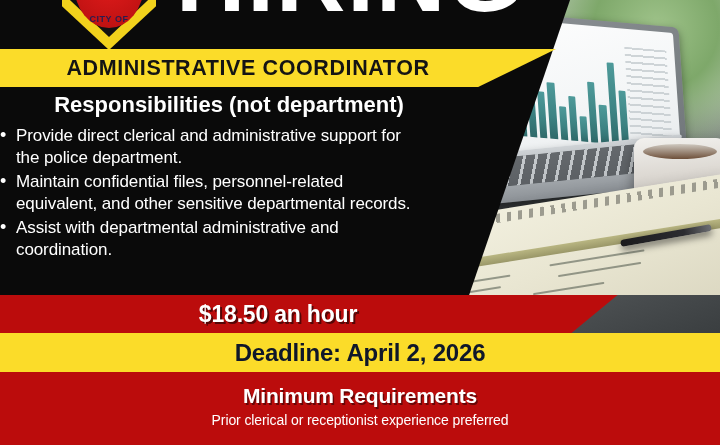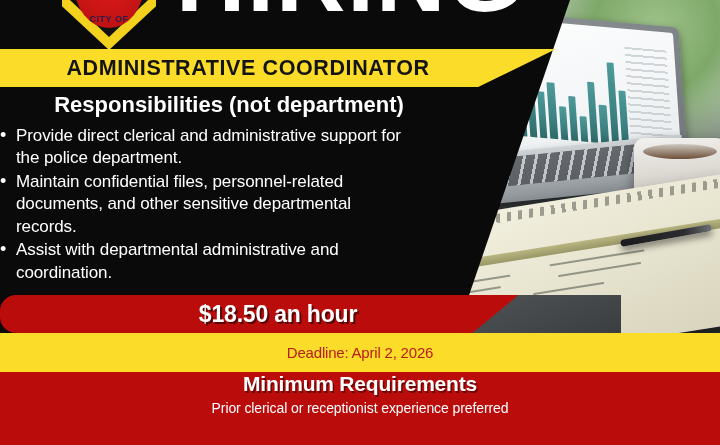--- a/index.html
+++ b/index.html
@@ -199,23 +199,23 @@
     letter-spacing:-.1px;
   }
   #resp li::before {
     content:"\2022";
     position:absolute; left:0; top:-1px;
     font-size:18px; line-height:1.32;
   }
 
   
   #salaryband {
-    position:absolute; left:0; top:295px; width:621px; height:38px;
+    position:absolute; left:0; top:295px; width:720px; height:38px;
     background:#bb0c0c; z-index:6;
-    display:flex; align-items:center;border-radius:16px;
+    display:flex; align-items:center;
   }
   #salaryband .txt {
     width:556px; text-align:center;
     font-size:23px; font-weight:bold; color:#fff;
     font-family:"Liberation Sans", sans-serif;
     letter-spacing:-.2px;
     text-shadow:2px 2px 0 rgba(0,0,0,.55);
   }
   
   #salaryband .photoclip{
@@ -224,30 +224,30 @@
     background:linear-gradient(160deg,#6e7377 0%, #4a4e50 45%, #3a3e40 100%);
   }
 
   
   #deadlineband {
     position:absolute; left:0; top:333px; width:720px; height:39px;
     background:#fbdc29; z-index:6;
     display:flex; align-items:center; justify-content:center;
   }
   #deadlineband .txt {
-    font-size:15px; font-weight:normal; color:#b91c1c;
+    font-size:24px; font-weight:bold; color:#0f172a;
     font-family:"Liberation Sans", sans-serif;
     letter-spacing:-.2px;
   }
 
   
   #reqblock {
     position:absolute; left:0; top:372px; width:720px; height:73px;
     background:#bb0c0c; z-index:6;
-    padding-top:0;
+    padding-top:12px;
     text-align:center; color:#fff;
   }
   #reqblock h3 {
     font-size:21px; font-weight:bold;
     font-family:"Liberation Sans", sans-serif;
     letter-spacing:-.2px;
     text-shadow:1.5px 1.5px 0 rgba(0,0,0,.45);
     margin-bottom:3px;
   }
   #reqblock p {
@@ -313,21 +313,21 @@
   </div>
 
   <div id="titleband">
     <div class="txt">ADMINISTRATIVE COORDINATOR</div>
   </div>
 
   <div id="resp">
     <h2>Responsibilities (not department)</h2>
     <ul id="resp-list">
         <li>Provide direct clerical and administrative support for the police department.</li>
-        <li>Maintain confidential files, personnel-related documents, and other sensitive departmental records.</li>
+        <li>Maintain confidential files, personnel-related equivalent, and other sensitive departmental records.</li>
         <li>Assist with departmental administrative and coordination.</li>
       </ul>
   </div>
 
   <div id="salaryband">
     <div class="photoclip"></div>
     <div class="txt">$18.50 an hour</div>
   </div>
 
   <div id="deadlineband">

